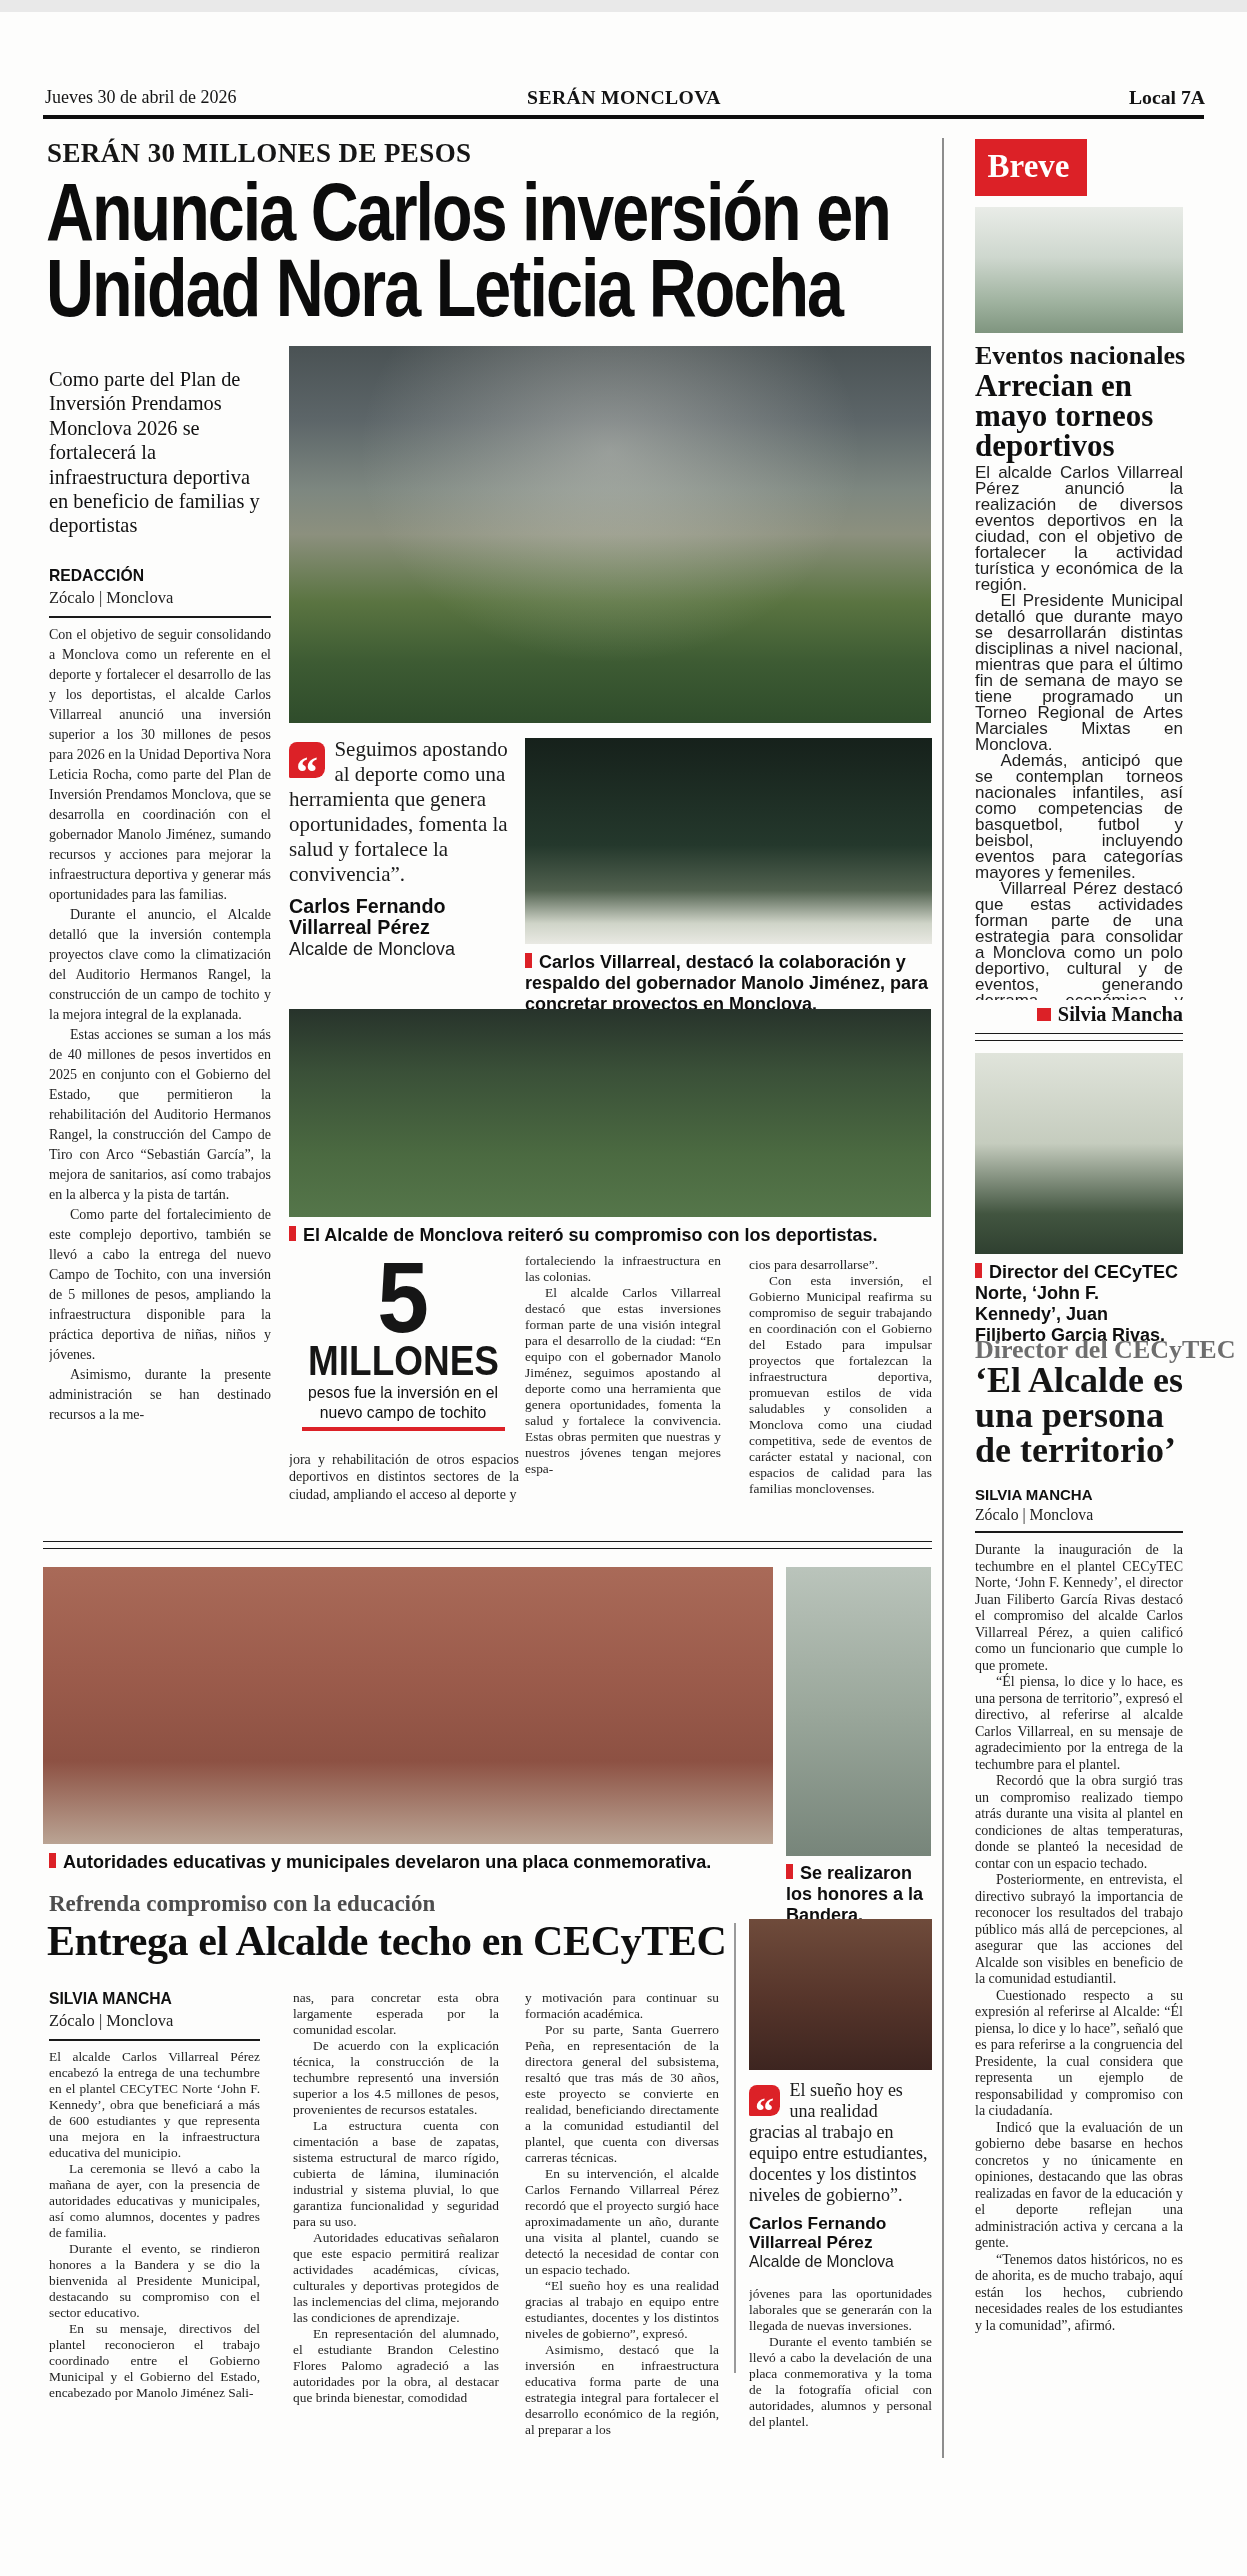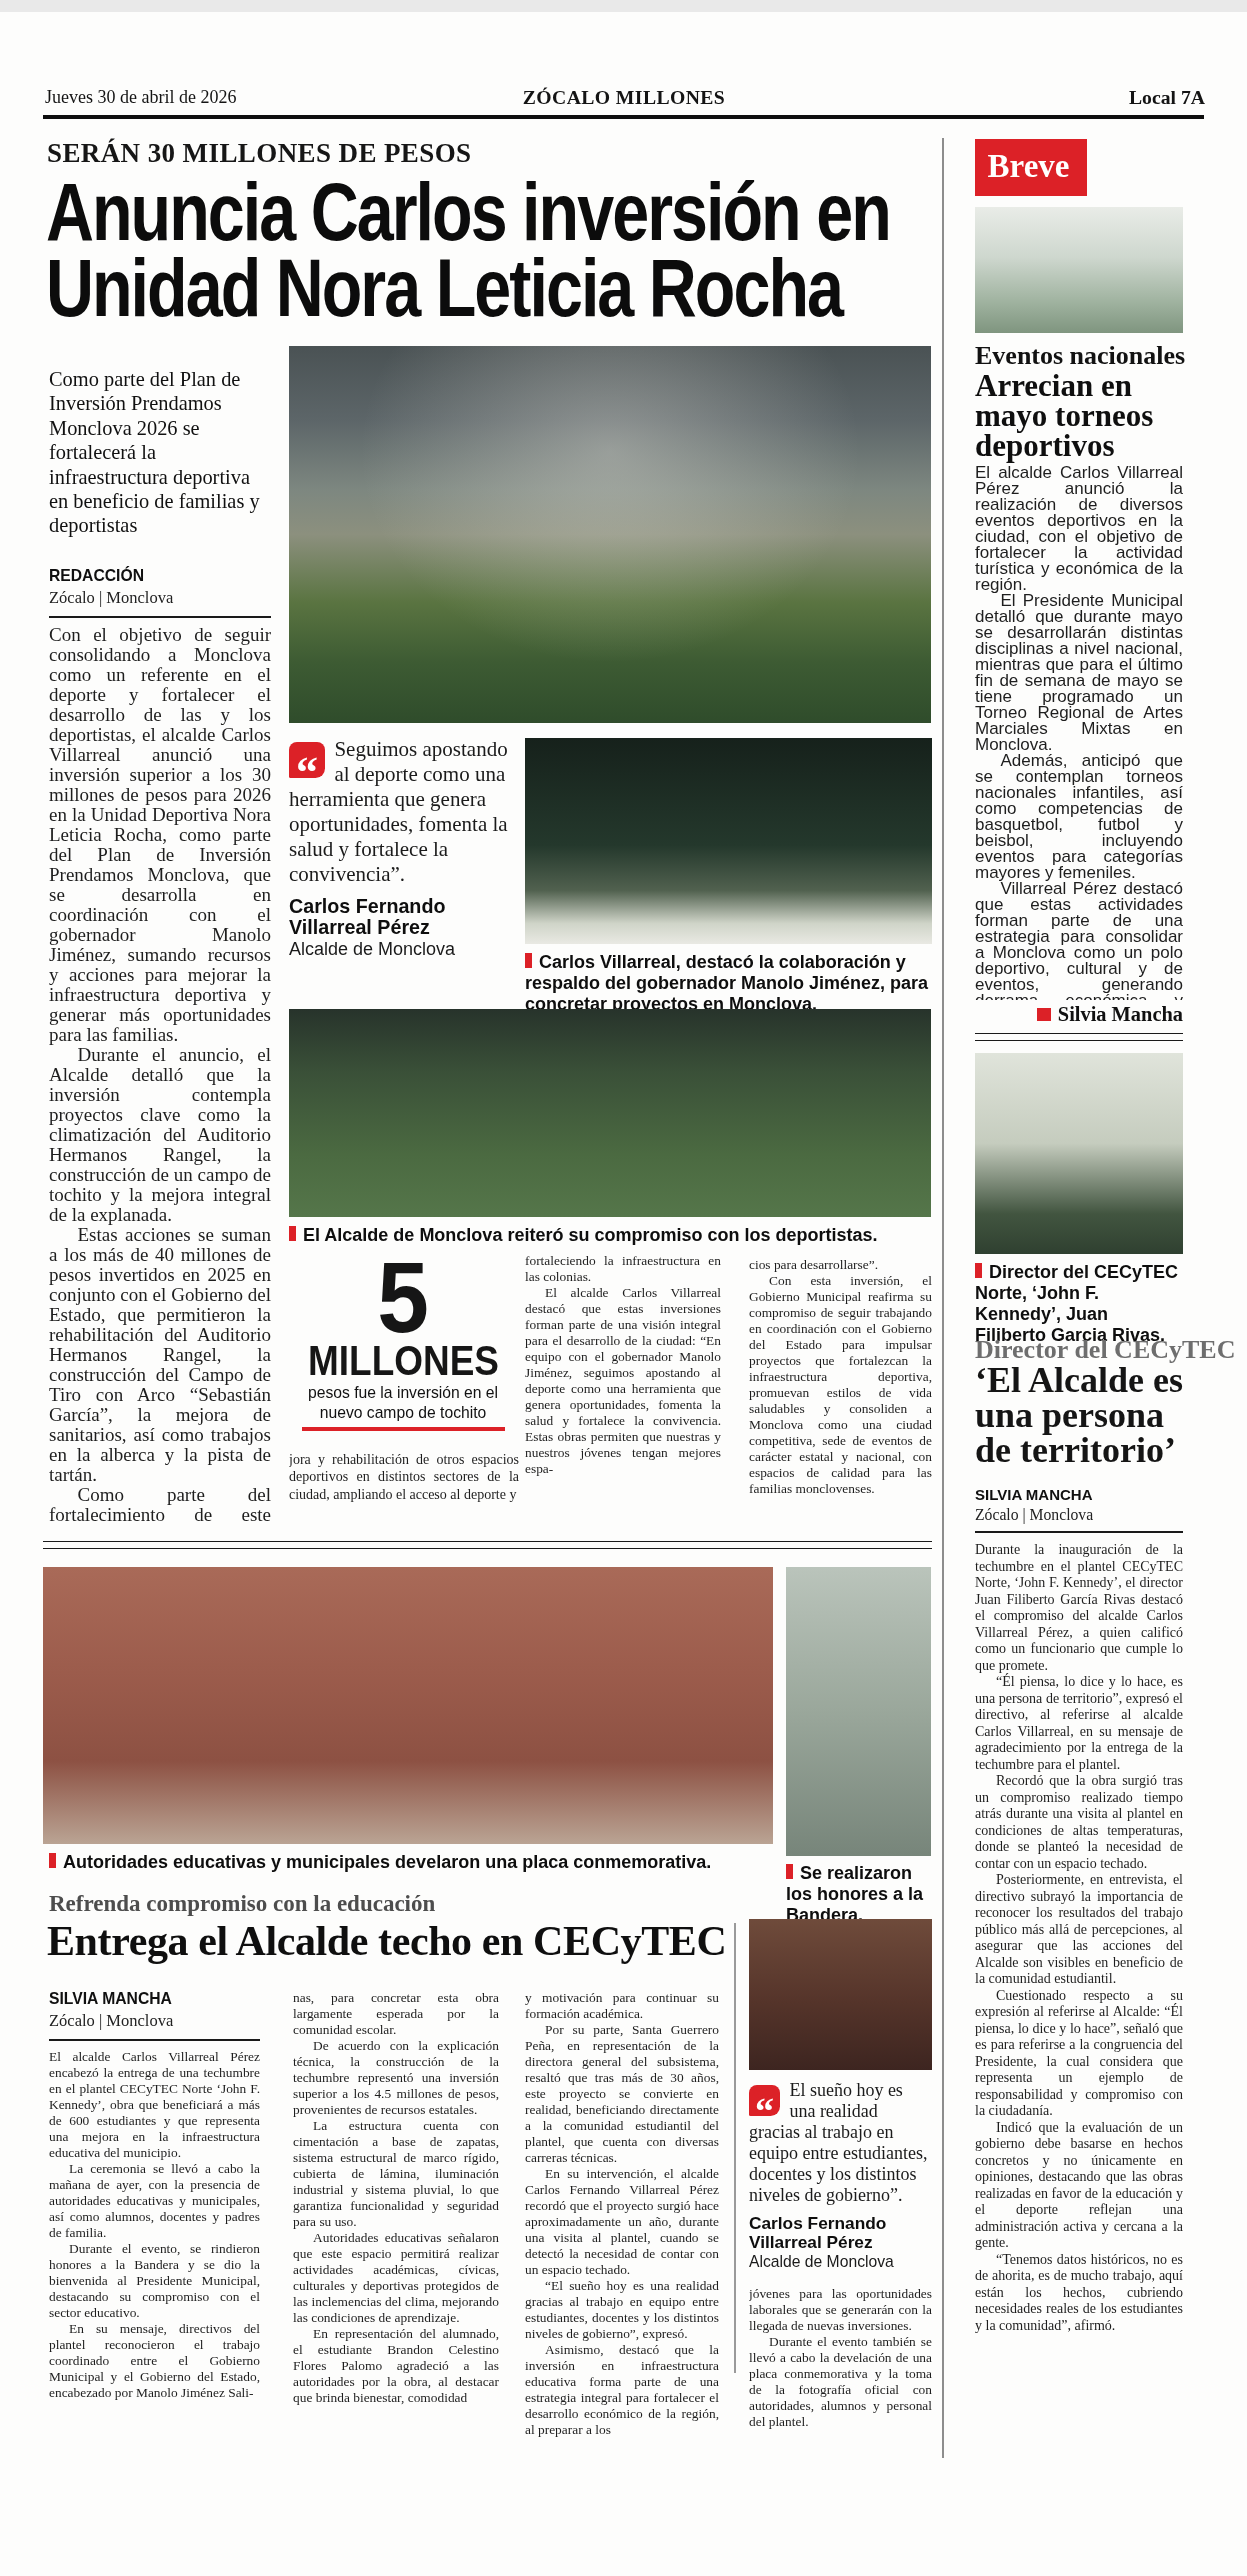--- a/index.html
+++ b/index.html
@@ -22,21 +22,21 @@
            font-size:81px;line-height:76px;letter-spacing:-2.4px;white-space:nowrap;
            transform:scaleX(.82);transform-origin:0 0;}
   #m-standfirst{left:49px;top:355px;width:222px;font-size:20.4px;line-height:24.4px;color:#111;}
   .byline-name{font-family:"Liberation Sans",sans-serif;font-weight:bold;font-size:15.7px;color:#101010;}
   .byline-org{font-size:16.5px;color:#222;margin-top:3.1px;}
   #m-byline{left:49px;top:555px;width:222px;}
   #m-byline-rule{left:49px;top:604px;width:222px;height:1.6px;background:#1a1a1a;}
   .coltxt{color:var(--body);overflow:hidden;}
   .coltxt p{margin:0;text-align:justify;}
   .coltxt p + p{text-indent:1.5em;}
-  #m-col1{left:49px;top:613px;width:222px;height:896px;font-size:19px;line-height:20px;}
+  #m-col1{left:49px;top:613px;width:222px;height:896px;font-size:14px;line-height:20px;}
   #m-col2{left:289px;top:1439px;width:230px;height:69px;font-size:14px;line-height:17.3px;}
   #m-col3{left:525px;top:1241px;width:196px;height:267px;font-size:13.4px;line-height:16px;}
   #m-col4{left:749px;top:1245px;width:183px;height:259px;font-size:13.4px;line-height:16px;}
 
   
   .ph{background-size:cover;}
   #ph-main{left:289px;top:334px;width:642px;height:377px;
     background:radial-gradient(ellipse at 50% 28%,rgba(228,226,218,.38),transparent 55%),
     linear-gradient(180deg,#4a5254 0%,#5d6669 20%,#7d8780 38%,#8c907e 50%,#5a7441 68%,#3d5b33 84%,#2f4c2b 100%);}
   #ph-coahuila{left:525px;top:726px;width:407px;height:206px;
@@ -119,21 +119,21 @@
   #s2-byline{left:975px;top:1474px;width:208px;}
   #s2-byline-rule{left:975px;top:1519px;width:208px;height:1.6px;background:#1a1a1a;}
   #s2-body{left:975px;top:1530px;width:208px;height:916px;font-size:14px;line-height:16.5px;}
 </style>
 </head>
 <body>
 
 <div class="page">
 
   <div class="abs serif" id="hdr-date">Jueves 30 de abril de 2026</div>
-  <div class="abs serif" id="hdr-masthead">ZÓCALO MILLONES</div>
+  <div class="abs serif" id="hdr-masthead">SERÁN MONCLOVA</div>
   <div class="abs serif" id="hdr-page">Local 7A</div>
   <div class="abs" id="hdr-rule"></div>
 
   <div class="abs serif" id="m-kicker">SERÁN 30 MILLONES DE PESOS</div>
   <h1 class="abs" id="m-headline" style="margin:0">
     <span class="hl-line">Anuncia Carlos inversión en</span>
     <span class="hl-line">Unidad Nora Leticia Rocha</span>
   </h1>
   <div class="abs serif" id="m-standfirst">Como parte del Plan de Inversión Prendamos Monclova 2026 se fortalecerá la infraestructura deportiva en beneficio de familias y deportistas</div>
   <div class="abs" id="m-byline">

